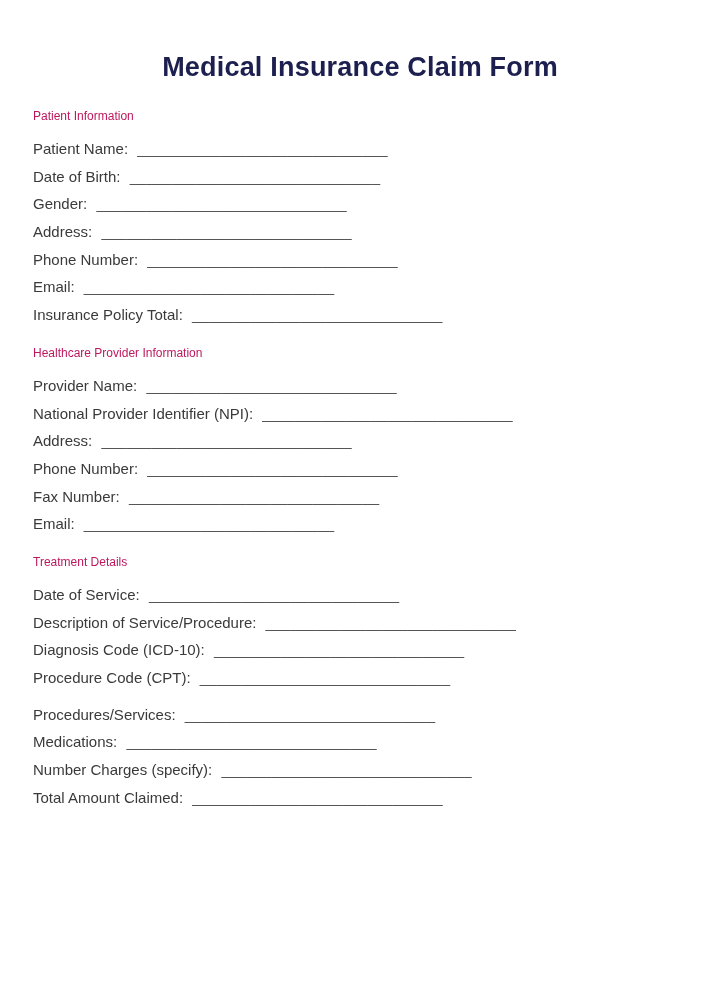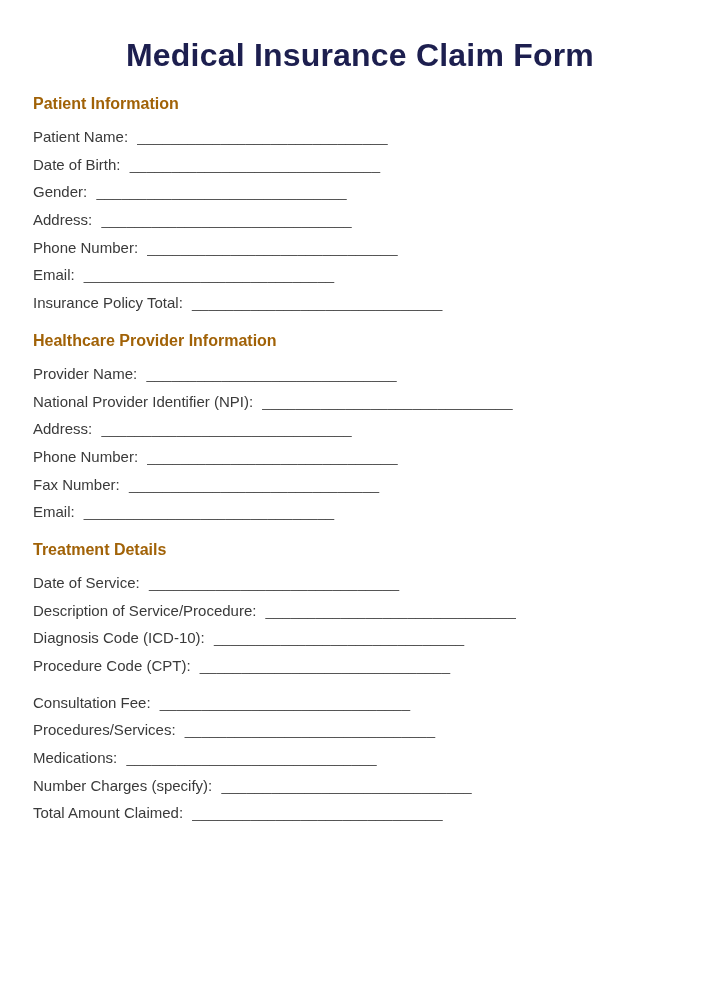--- a/index.html
+++ b/index.html
@@ -12,34 +12,34 @@
     width: 720px;
     height: 996px;
     margin: 0 auto;
     background: #ffffff;
     box-sizing: border-box;
     padding: 40px 33px 0 33px;
     font-family: "Liberation Sans", "DejaVu Sans", sans-serif;
     overflow: hidden;
   }
   .form-title {
-    margin: 0;
+    margin: 12px;
     text-align: center;
-    font-size: 32px;
+    font-size: 27px;
     line-height: 30px;
     font-weight: bold;
     letter-spacing: 0.2px;
     color: #1d1f4f;
   }
   .section-heading {
     margin: 14px 0 0 0;
-    font-size: 16px;
+    font-size: 12px;
     line-height: 20px;
-    font-weight: bold;
-    color: #a16207;
+    font-weight: normal;
+    color: #be185d;
   }
   .form-section:first-of-type .section-heading {
     margin-top: 24px;
   }
   .fields {
     margin-top: 9px;
   }
   .field-row {
     height: 27.7px;
     line-height: 27.7px;
@@ -144,24 +144,20 @@
       <div class="field-row">
         <span class="field-label">Procedure Code (CPT):</span>
         <span class="fill-line">______________________________</span>
       </div>
     </div>
   </div>
 
   <div class="form-section">
     <div class="fields">
       <div class="field-row">
-        <span class="field-label">Consultation Fee:</span>
-        <span class="fill-line">______________________________</span>
-      </div>
-      <div class="field-row">
         <span class="field-label">Procedures/Services:</span>
         <span class="fill-line">______________________________</span>
       </div>
       <div class="field-row">
         <span class="field-label">Medications:</span>
         <span class="fill-line">______________________________</span>
       </div>
       <div class="field-row">
         <span class="field-label">Number Charges (specify):</span>
         <span class="fill-line">______________________________</span>

